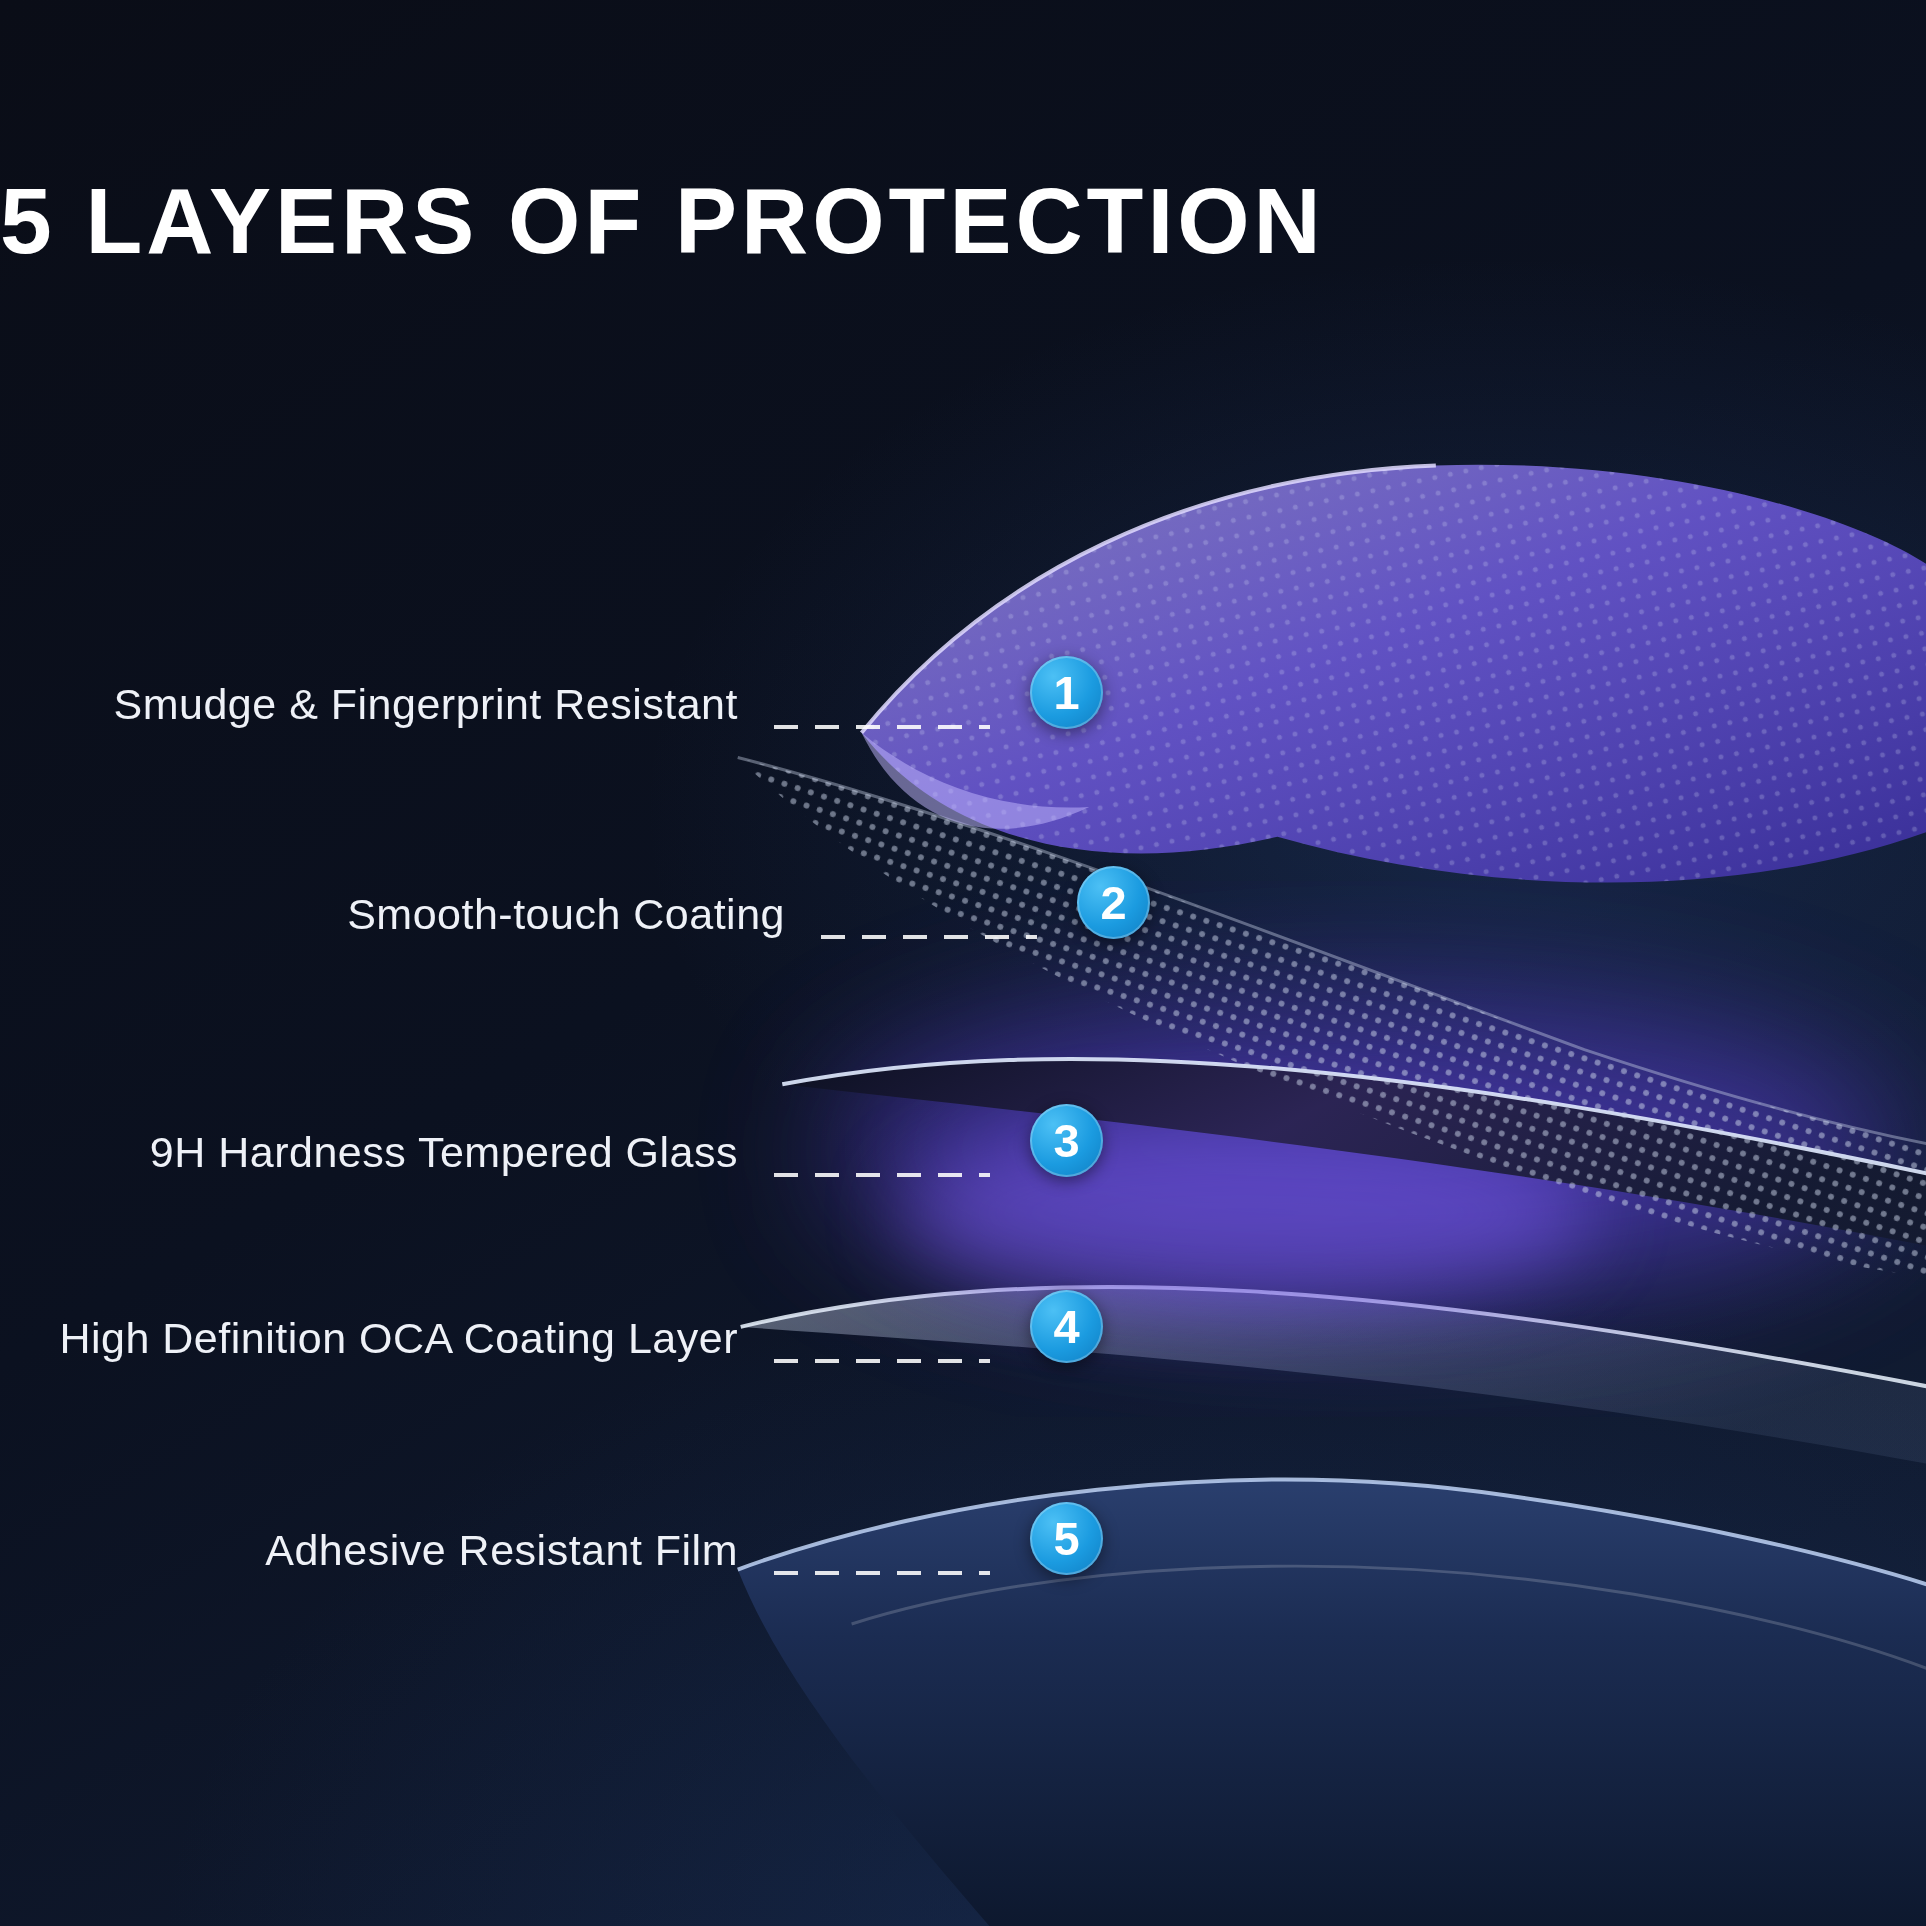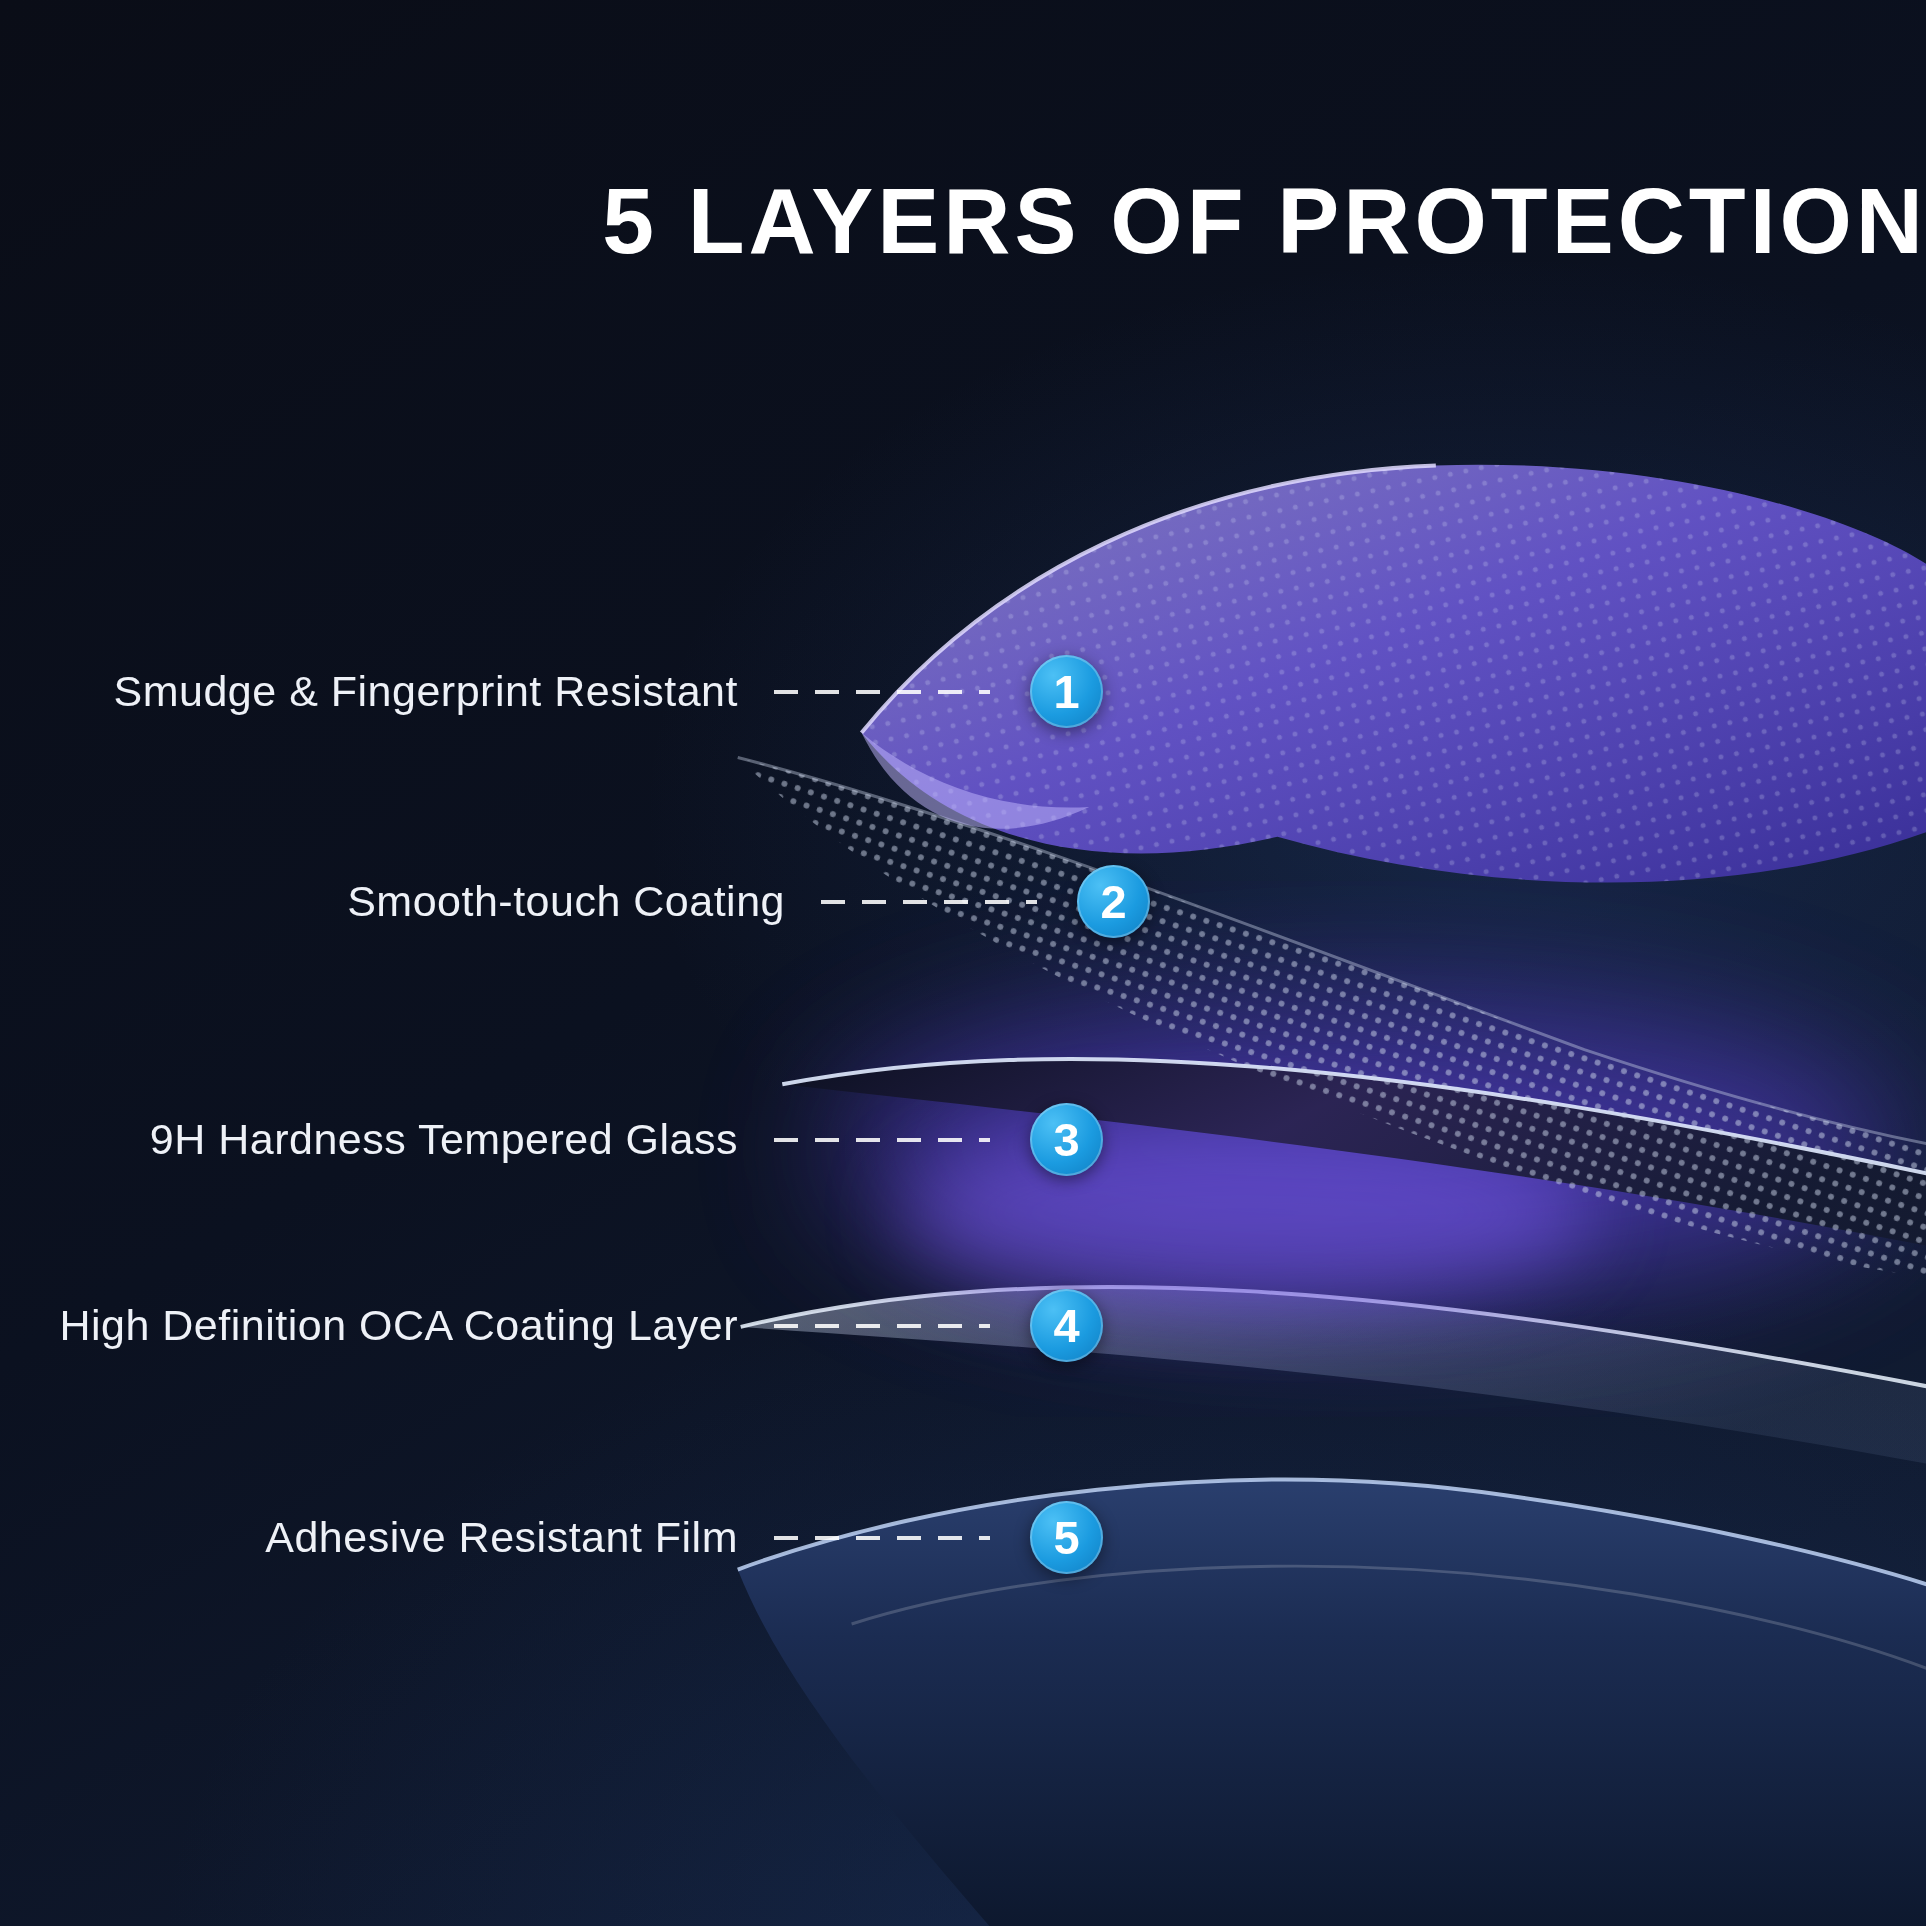--- a/index.html
+++ b/index.html
@@ -6,27 +6,27 @@
   .stage {
     position:relative; width:1927px; height:1927px; overflow:hidden;
     font-family:"Liberation Sans", sans-serif;
     background:
       radial-gradient(1386px 891px at 78% 42%, rgba(47,84,156,0.28), rgba(0,0,0,0) 62%),
       radial-gradient(1683px 1089px at 65% 102%, rgba(30,58,110,0.38), rgba(0,0,0,0) 65%),
       linear-gradient(150deg, #0a0d17 0%, #0b1120 45%, #13203a 100%);
   }
   .title {
     position:absolute; top:168px; left:0; width:100%;
-    text-align:right; color:#ffffff; font-size:93px; font-weight:700;
+    text-align:left; color:#ffffff; font-size:93px; font-weight:700;
     letter-spacing:4px; white-space:nowrap;
   }
   .artwork { position:absolute; left:0; top:0; width:1927px; height:1927px; pointer-events:none; }
   .row {
     position:absolute; left:0; width:1103px; height:75px;
-    display:flex; align-items:center; justify-content:flex-end;
+    display:flex; align-items:flex-end; justify-content:flex-end;
   }
   .row-1 { top:654px; }
   .row-2 { top:864px;margin-left:47px; }
   .row-3 { top:1102px; }
   .row-4 { top:1288px; }
   .row-5 { top:1500px; }
   .label {
     color:#eef1f7; font-size:43px; letter-spacing:0.5px; white-space:nowrap;
   }
   .dashes {

